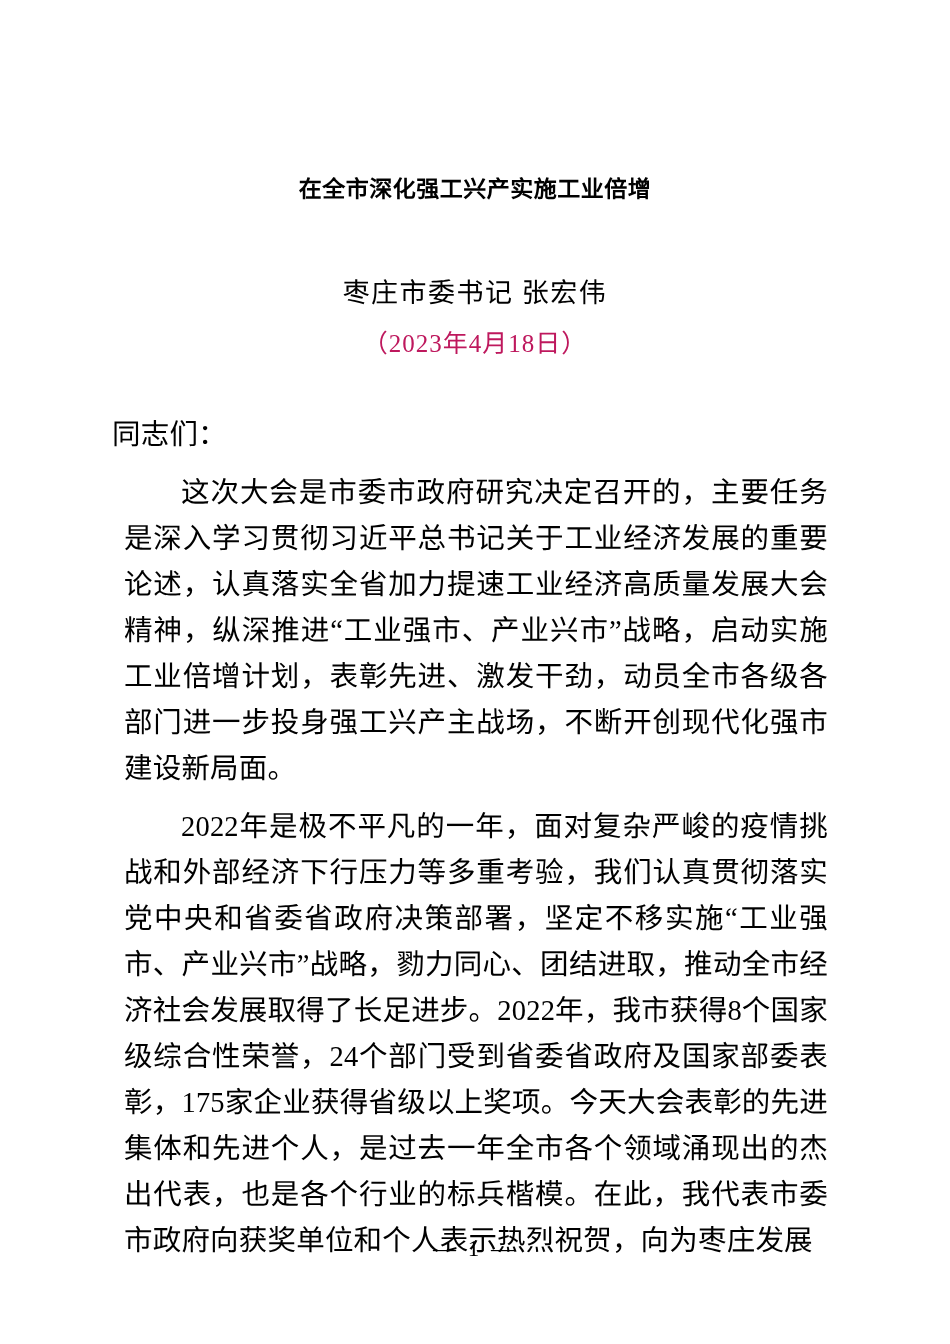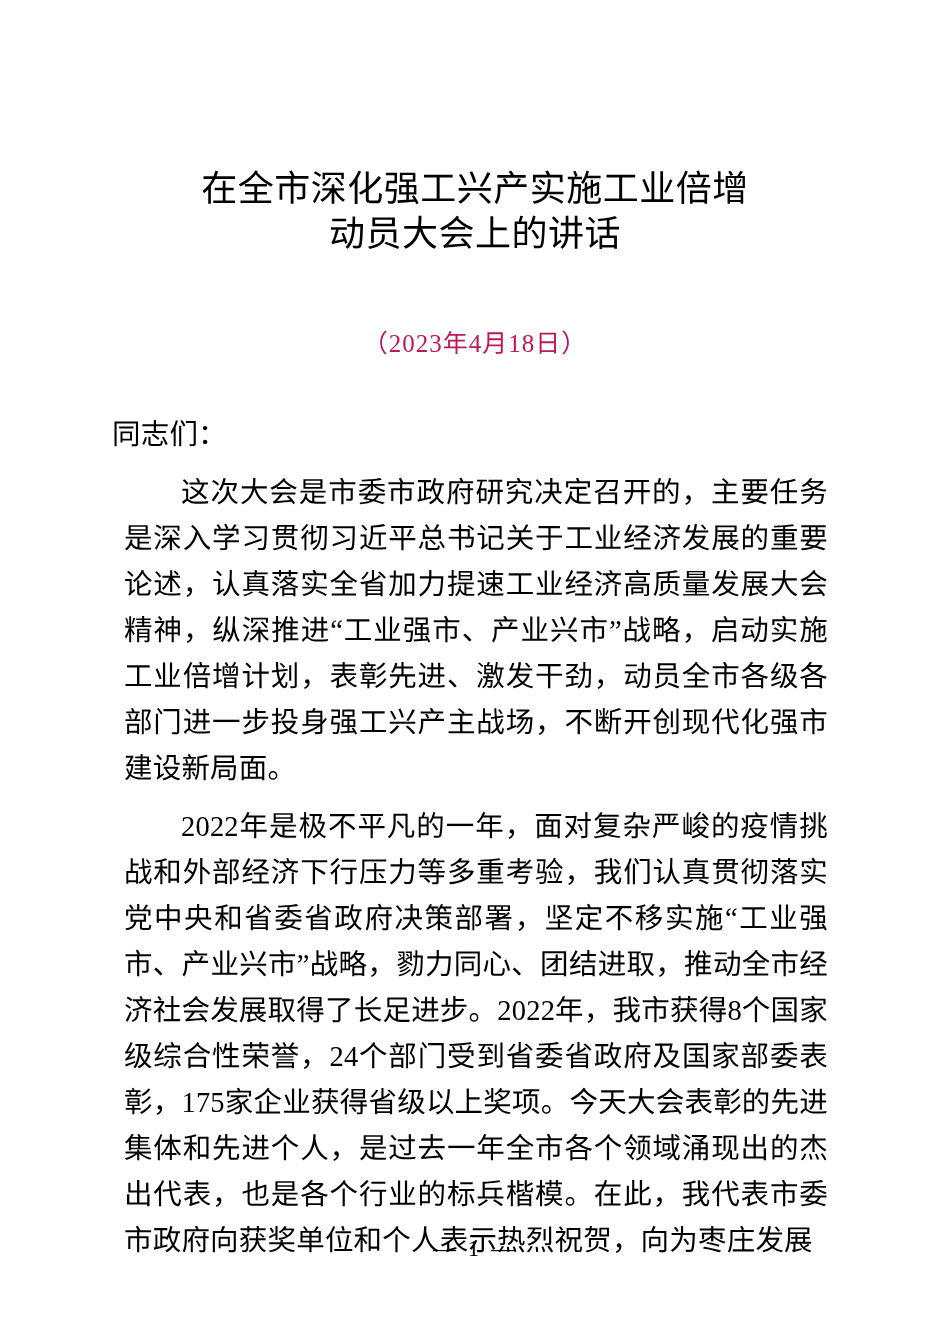--- a/index.html
+++ b/index.html
@@ -27,22 +27,22 @@
   
   .title-block {
     position: absolute;
     left: 112px;
     top: 166px;
     width: 726px;
     text-align: center;
   }
   .doc-title-line {
     font-family: "DejaVu Serif", "Liberation Serif", serif;
-    font-weight: 400;
-    font-size: 36px;
+    font-weight: 700;
+    font-size: 23px;
     line-height: 45px;
     letter-spacing: 0.5px;
     color: #000;
     white-space: nowrap;
   }
 
   .author-line {
     position: absolute;
     left: 112px;
     top: 276px;
@@ -106,23 +106,23 @@
     color: #000;
   }
 </style>
 </head>
 <body>
 
 <div class="page">
 
   <div class="title-block">
     <div class="doc-title-line">在全市深化强工兴产实施工业倍增</div>
-    <div class="doc-title-line">动员大会上的讲话</div>
   </div>
 
+  <div class="author-line">枣庄市委书记 张宏伟</div>
 
   <div class="date-line">（2023年4月18日）</div>
 
   <div class="body-block">
     <div class="salutation">同志们：</div>
     <p class="para">这次大会是市委市政府研究决定召开的，主要任务是深入学习贯彻习近平总书记关于工业经济发展的重要论述，认真落实全省加力提速工业经济高质量发展大会精神，纵深推进“工业强市、产业兴市”战略，启动实施工业倍增计划，表彰先进、激发干劲，动员全市各级各部门进一步投身强工兴产主战场，不断开创现代化强市建设新局面。</p>
     <p class="para">2022年是极不平凡的一年，面对复杂严峻的疫情挑战和外部经济下行压力等多重考验，我们认真贯彻落实党中央和省委省政府决策部署，坚定不移实施“工业强市、产业兴市”战略，勠力同心、团结进取，推动全市经济社会发展取得了长足进步。2022年，我市获得8个国家级综合性荣誉，24个部门受到省委省政府及国家部委表彰，175家企业获得省级以上奖项。今天大会表彰的先进集体和先进个人，是过去一年全市各个领域涌现出的杰出代表，也是各个行业的标兵楷模。在此，我代表市委市政府向获奖单位和个人表示热烈祝贺，向为枣庄发展</p>
   </div>
 
   <div class="page-footer">— 1 —</div>

